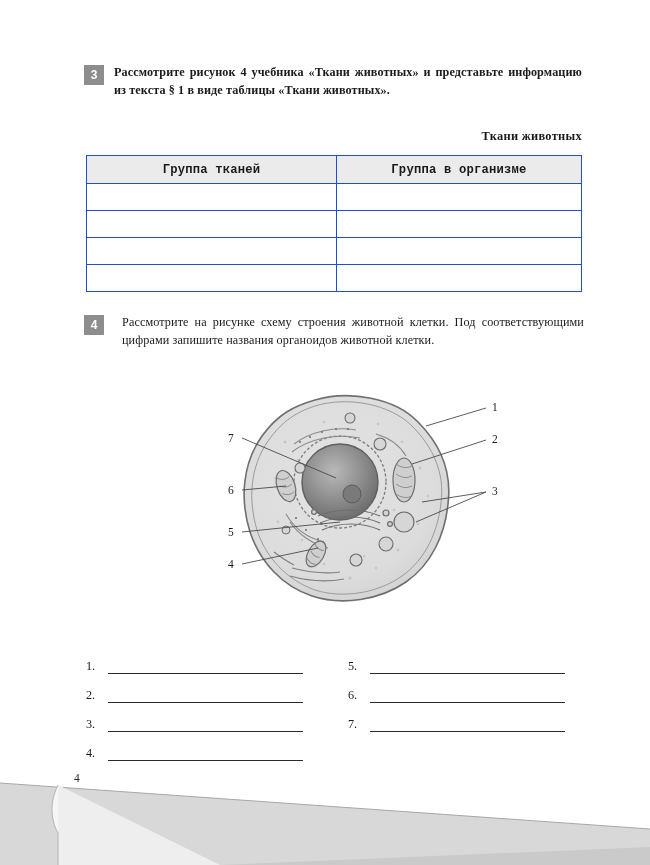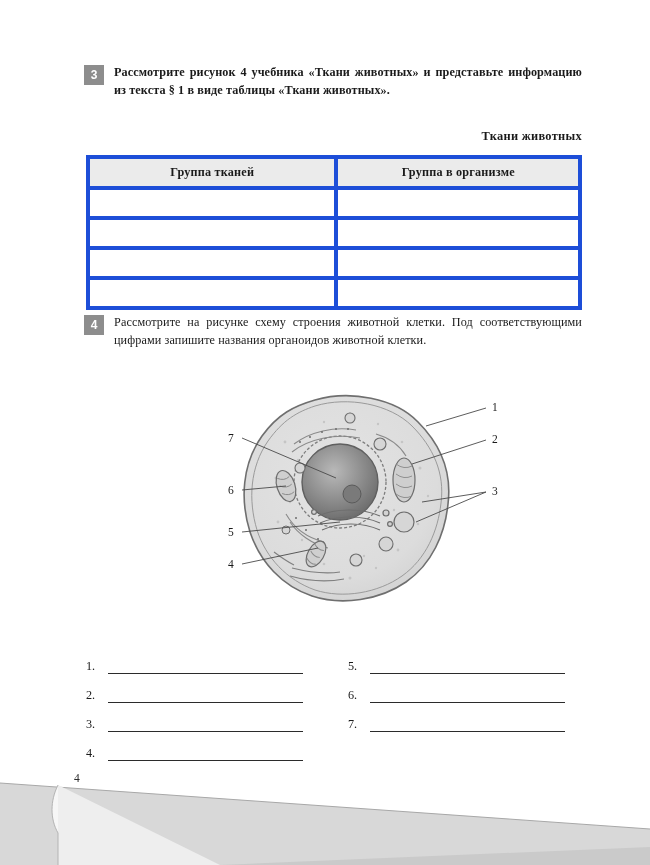--- a/index.html
+++ b/index.html
@@ -48,21 +48,21 @@
   .task-text {
     font-size: 12.2px;
     line-height: 1.45;
     text-align: justify;
     letter-spacing: 0.1px;
   }
 
   #task3 { left: 84px; top: 64px; width: 500px; }
   #task3 .task-text { width: 468px; font-weight: bold; }
   #task4 { left: 84px; top: 314px; width: 500px; }
-  #task4 .task-text { width: 468px; }
+  #task4 .task-text { width: 468px; margin-left: 8px; }
 
   
   .table-caption {
     position: absolute;
     left: 84px;
     top: 129px;
     width: 498px;
     text-align: right;
     font-size: 12.4px;
     font-weight: bold;
@@ -71,23 +71,24 @@
   table.tissues {
     position: absolute;
     left: 86px;
     top: 155px;
     width: 496px;
     border-collapse: collapse;
     table-layout: fixed;
   }
   table.tissues th,
   table.tissues td {
-    border: 4px solid #1d4ed8;
+    border: 1px solid #1d4ed8;
     height: 24px;
     font-size: 12.2px;
+    font-family: Liberation Mono, monospace;
   }
   table.tissues th {
     background: #ebebeb;
     font-weight: bold;
     height: 25px;
     letter-spacing: 0.2px;
   }
   table.tissues col.c1 { width: 50.5%; }
   table.tissues col.c2 { width: 49.5%; }
 

